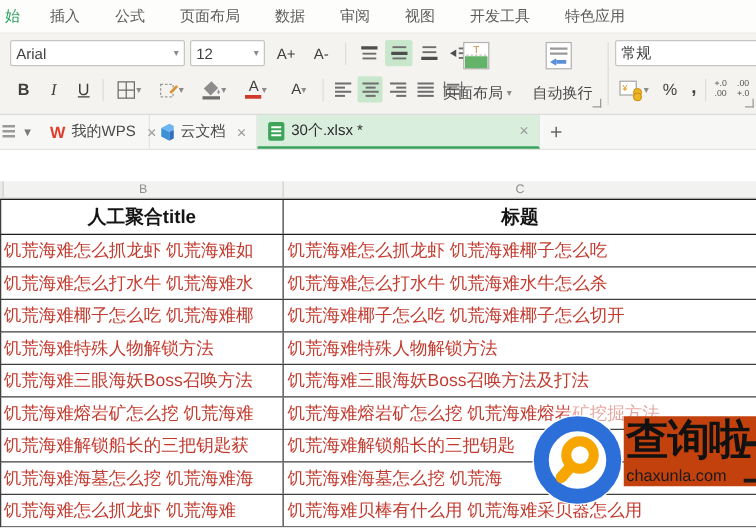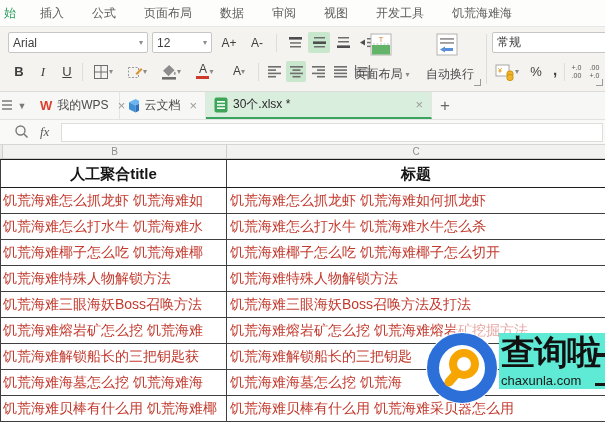--- a/index.html
+++ b/index.html
@@ -67,42 +67,42 @@
   .trow.title { height:29px; border-top:1px solid #1c1c1c; border-bottom:1px solid #1c1c1c; }
   .cb { width:226px; border-right:1px solid #3f3f3f; padding:0 2px; overflow:hidden; white-space:nowrap; }
   .cc { flex:1; padding:0 3px; overflow:hidden; white-space:nowrap; }
   .trow.title .cb, .trow.title .cc { text-align:center; font-weight:bold; font-size:15px; color:#141414; line-height:28px; }
   .trow.data .cb, .trow.data .cc { font-size:14px; color:#c23a2e; line-height:25px; }
 
   
   .wm { position:absolute; left:425px; top:331px; width:180px; height:72px; z-index:5; }
   .wm-veil { position:absolute; left:30px; top:-9px; right:0; height:20px; background:rgba(255,255,255,.55); }
   .wm-logo { position:absolute; left:0; top:0; }
-  .wm-text { position:absolute; left:74px; top:2px; width:106px; background:#5eead4; padding-left:2px; }
+  .wm-text { position:absolute; left:74px; top:2px; width:106px; background:#c2410c; padding-left:2px; }
   .wm-title { font-family:"Liberation Serif","DejaVu Serif",serif; font-weight:bold; font-size:34px;
               line-height:40px; color:#111; letter-spacing:-1px; white-space:nowrap; }
   .wm-domain { font-size:13px; font-weight:normal; color:#1a1a1a; line-height:16px; }
   .wm-dash1 { position:absolute; right:-2px; top:22px; width:11px; height:4px; background:#161616; }
   .wm-dash2 { position:absolute; right:-2px; top:52px; width:12px; height:3px; background:#161616; }
 </style>
 </head>
 <body>
 
 <div class="app">
 
   <div class="ribbon">
     <div class="rtab active">始</div>
     <div class="rtab">插入</div>
     <div class="rtab">公式</div>
     <div class="rtab">页面布局</div>
     <div class="rtab">数据</div>
     <div class="rtab">审阅</div>
     <div class="rtab">视图</div>
     <div class="rtab">开发工具</div>
-    <div class="rtab">饥荒海难海</div>
+    <div class="rtab">特色应用</div>
   </div>
 
   <div class="toolbar">
 
     <div class="tb select" style="left:8px;top:5px;width:140px;">
       <span>Arial</span>
       <span class="caret">▾</span>
     </div>
     <div class="tb select" style="left:152px;top:5px;width:60px;">
       <span>12</span>
@@ -325,42 +325,34 @@
         <rect x="3" y="10.4" width="8" height="1.6" fill="#fff"></rect>
       </svg>
       <span>30个.xlsx *</span>
       <span class="x">×</span>
     </div>
     <div class="newtab">
         <span>+</span>
       </div>
   </div>
 
-  <div class="fbar">
-    <svg width="16" height="16" style="margin-left:14px;">
-      <circle cx="6.5" cy="6.5" r="4.5" fill="none" stroke="#7a7a7a" stroke-width="1.4"></circle>
-      <line x1="10" y1="10" x2="13.5" y2="13.5" stroke="#7a7a7a" stroke-width="1.6"></line>
-    </svg>
-    <span class="fx">fx</span>
-    <div class="fml"></div>
-  </div>
 
   <div class="grid">
     <div class="colhdr">
       <div class="ch-sl"></div>
       <div class="ch-b">B</div>
       <div class="ch-c">C</div>
     </div>
     <div class="trow title">
       <div class="cb">人工聚合title</div>
       <div class="cc">标题</div>
     </div>
     <div class="trow data">
       <div class="cb">饥荒海难怎么抓龙虾 饥荒海难如</div>
-      <div class="cc">饥荒海难怎么抓龙虾 饥荒海难如何抓龙虾</div>
+      <div class="cc">饥荒海难怎么抓龙虾 饥荒海难椰子怎么吃</div>
     </div>
     <div class="trow data">
       <div class="cb">饥荒海难怎么打水牛 饥荒海难水</div>
       <div class="cc">饥荒海难怎么打水牛 饥荒海难水牛怎么杀</div>
     </div>
     <div class="trow data">
       <div class="cb">饥荒海难椰子怎么吃 饥荒海难椰</div>
       <div class="cc">饥荒海难椰子怎么吃 饥荒海难椰子怎么切开</div>
     </div>
     <div class="trow data">
@@ -377,21 +369,21 @@
     </div>
     <div class="trow data">
       <div class="cb">饥荒海难解锁船长的三把钥匙获</div>
       <div class="cc">饥荒海难解锁船长的三把钥匙</div>
     </div>
     <div class="trow data">
       <div class="cb">饥荒海难海墓怎么挖 饥荒海难海</div>
       <div class="cc">饥荒海难海墓怎么挖 饥荒海</div>
     </div>
     <div class="trow data">
-      <div class="cb">饥荒海难贝棒有什么用 饥荒海难椰</div>
+      <div class="cb">饥荒海难怎么抓龙虾 饥荒海难</div>
       <div class="cc">饥荒海难贝棒有什么用 饥荒海难采贝器怎么用</div>
     </div>
   </div>
 
   <div class="wm">
     <div class="wm-veil"></div>
     <svg class="wm-logo" width="74" height="74">
       <circle cx="37" cy="37" r="36" fill="#fff"></circle>
       <circle cx="37" cy="37" r="29" fill="#fff" stroke="#2c6fd9" stroke-width="12"></circle>
       <circle cx="39" cy="33" r="11" fill="#fff" stroke="#f7a500" stroke-width="8"></circle>

